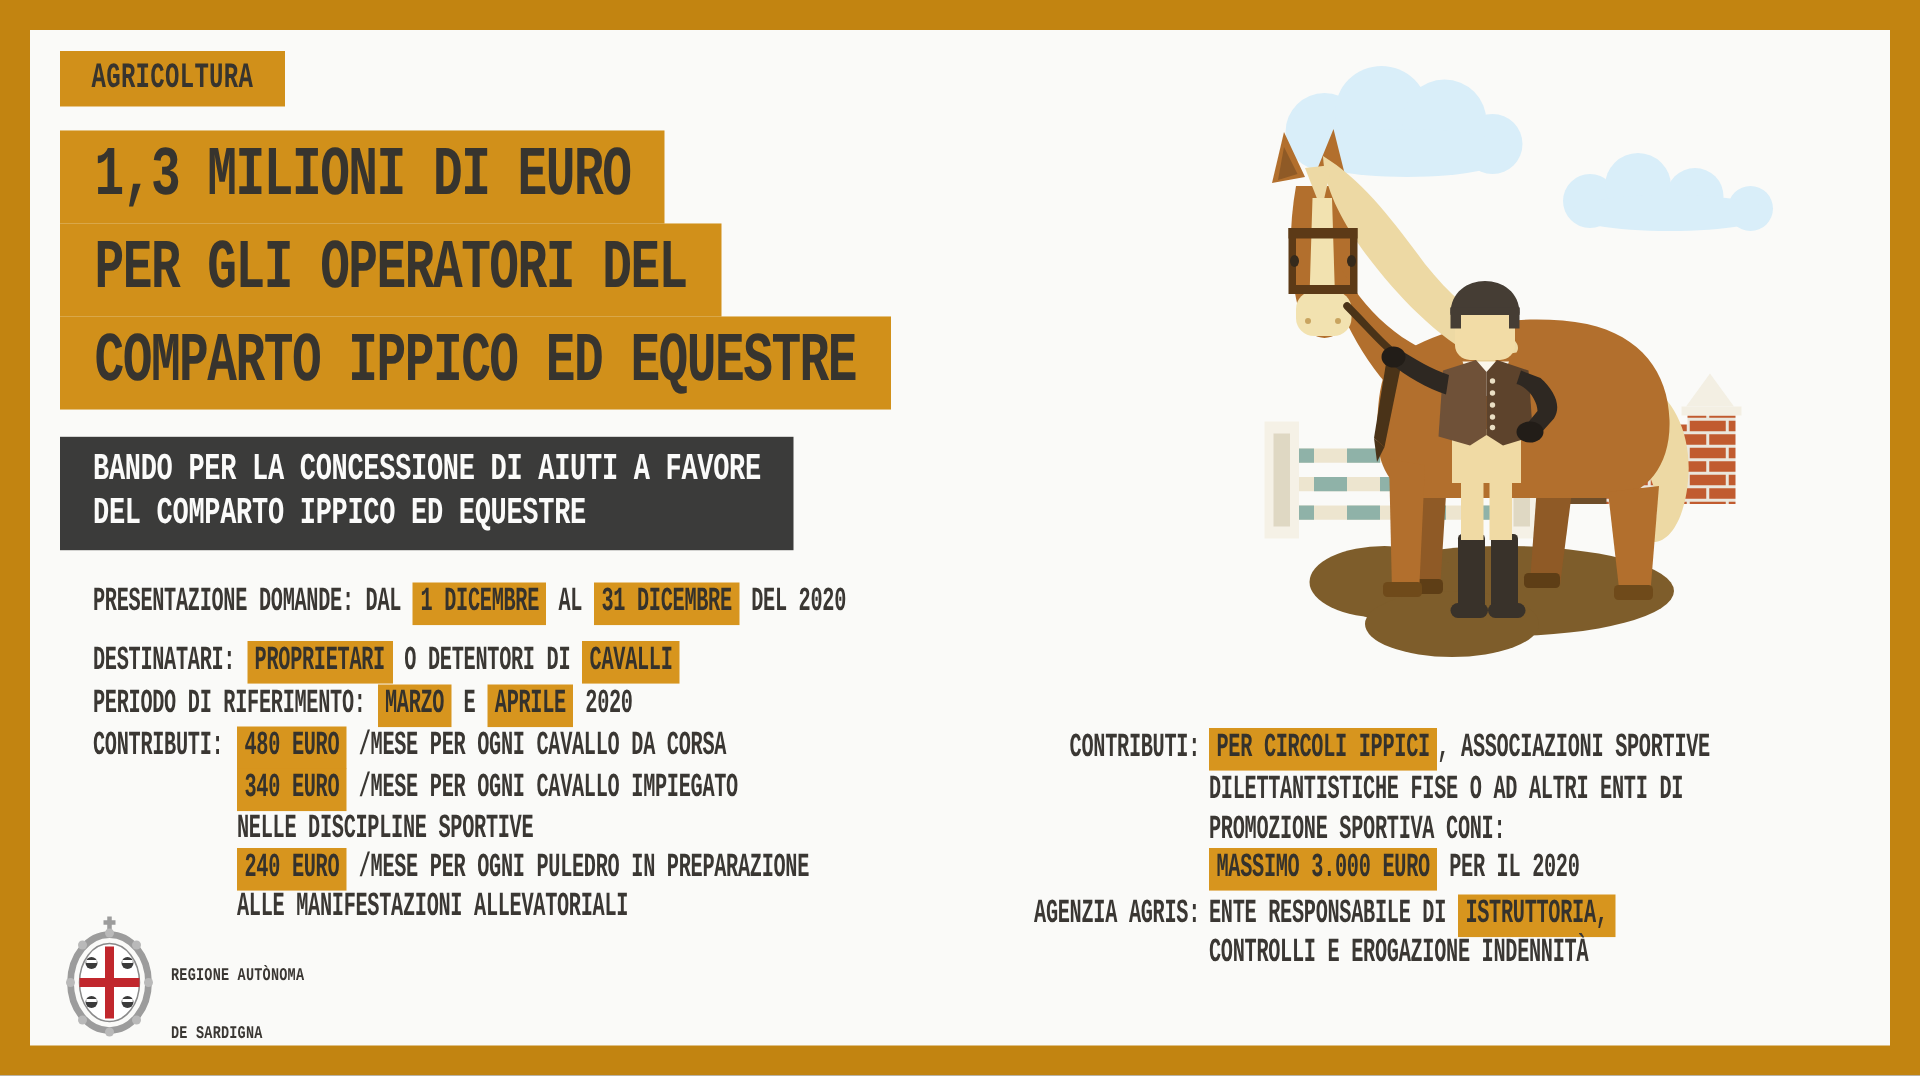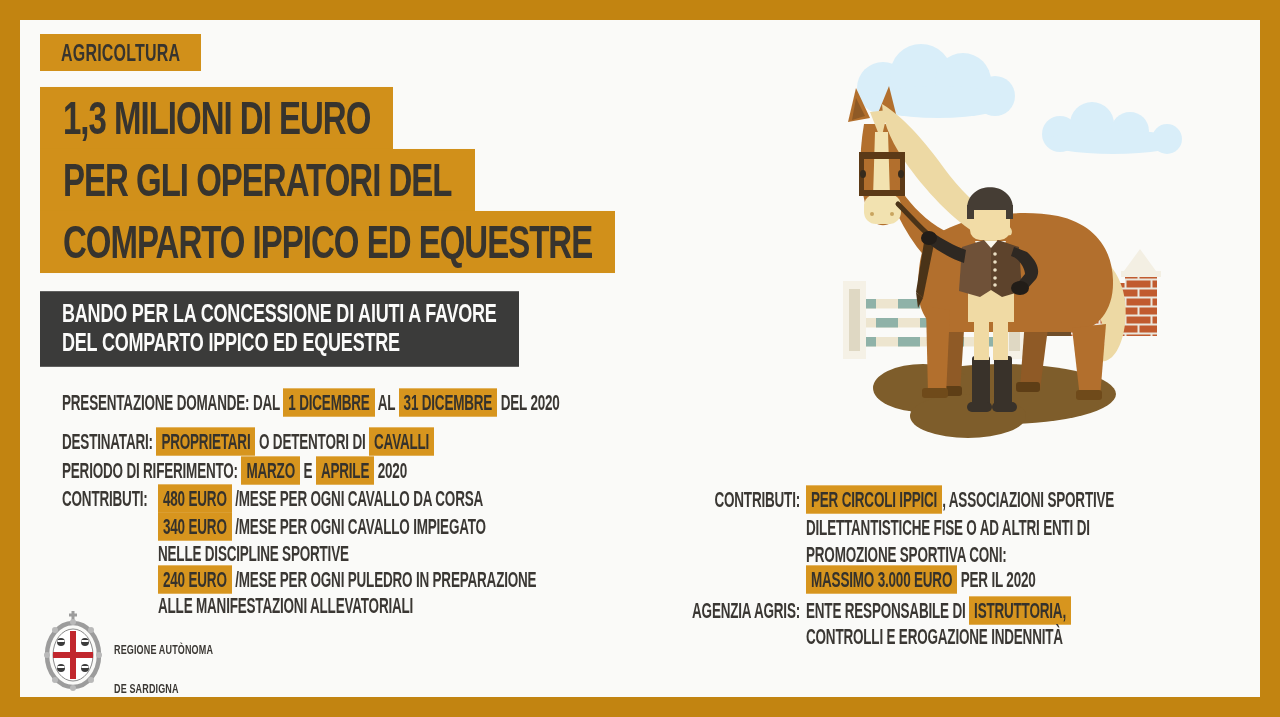--- a/index.html
+++ b/index.html
@@ -1,17 +1,17 @@
 <!DOCTYPE html>
 <html><head>
 <meta charset="utf-8">
 <style>
   html,body{margin:0;padding:0;background:#888;}
   .poster{position:relative;width:1280px;height:717px;background:#FAFAF8;overflow:hidden;
-          font-family:Liberation Sans, sans-serif;}
+          font-family:Liberation Mono, monospace;}
   .frame{position:absolute;inset:0;border:20px solid #C28411;pointer-events:none;z-index:40;}
   .badge{position:absolute;left:40px;top:40px;background:#D1901A;color:#37342E;
          font-weight:bold;font-size:16px;line-height:25px;padding:0 21px;letter-spacing:.2px;
          transform:scaleY(1.48);}
   .title-line{position:absolute;left:40px;background:#D1901A;color:#37342E;font-weight:bold;
               font-size:33px;line-height:44px;padding:0 23px;letter-spacing:-1px;
               transform:scaleY(1.41);white-space:nowrap;}
   .banner{position:absolute;left:40px;top:302px;background:#3B3B3A;color:#FBFBFA;
           font-weight:bold;font-size:18px;line-height:21px;padding:6px 22px;letter-spacing:-.2px;
           transform:scaleY(1.4);white-space:nowrap;}

